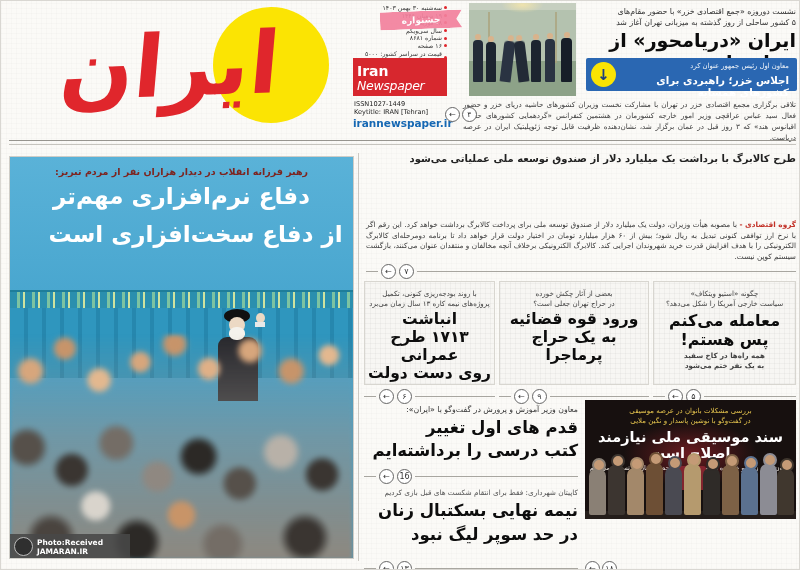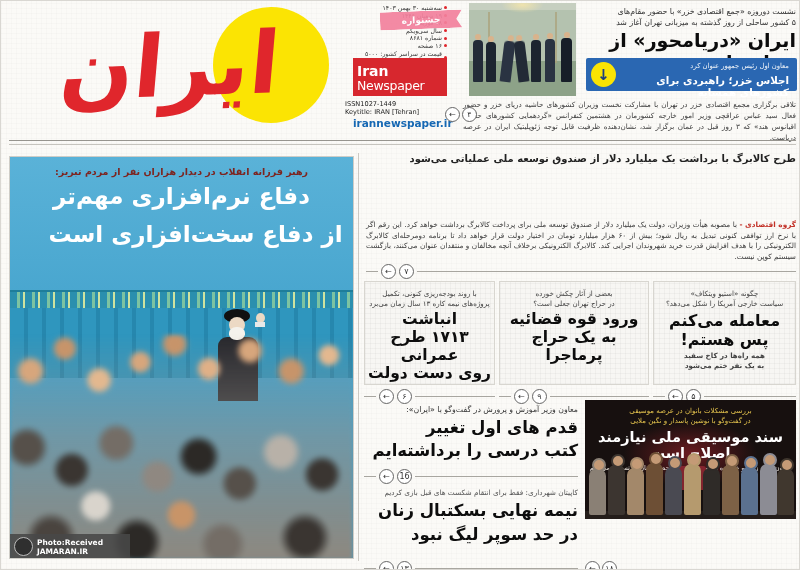--- a/index.html
+++ b/index.html
@@ -20,22 +20,22 @@
   .dateline{left:356px;top:3px;width:90px;font-size:6.2px;color:#333;line-height:7.6px;}
   .dateline .row{display:flex;align-items:center;justify-content:flex-start;gap:2px;}
   .dateline .b{width:3px;height:3px;background:#e0262c;border-radius:50%;flex:0 0 auto;}
   .ribbon{left:379px;top:10px;width:82px;height:18px;background:#f2809d;
           clip-path:polygon(0 0,100% 0,93% 50%,100% 100%,0 100%);
           display:flex;align-items:center;justify-content:center;color:#fff;font-size:9px;font-weight:bold;
           transform:rotate(-2deg);z-index:1;opacity:.92;}
   .brandbox{left:352px;top:57px;width:94px;height:38px;background:#d7272e;color:#fff;box-sizing:border-box;
             padding:5px 8px 0 4px;line-height:1.15;}
   .brandbox .l1{font-size:14px;font-weight:bold;}
-  .brandbox .l2{font-size:12.5px;font-weight:normal;letter-spacing:-.3px;}
-  .issn{left:344px;top:99px;width:100px;font-size:6.6px;color:#222;line-height:8px;}
+  .brandbox .l2{font-size:12.5px;font-weight:normal;letter-spacing:-.3px;font-style:italic;}
+  .issn{left:353px;top:99px;width:100px;font-size:6.6px;color:#222;line-height:8px;}
   .site{left:352px;top:116px;width:110px;font-size:10.5px;font-weight:bold;color:#1668b3;}
 
   
   .dphoto{left:468px;top:2px;width:107px;height:93px;overflow:hidden;
           background:linear-gradient(180deg,#c6cfc0 0 8%,#b4c2af 8% 62%,#8da288 62% 100%);}
   .dphoto .glow{position:absolute;left:30%;top:-6px;width:40%;height:16px;border-radius:50%;
                 background:radial-gradient(ellipse at center,#efe3ae 0,rgba(239,227,174,0) 70%);}
   .trim{position:absolute;top:10%;width:2px;height:55%;background:#a9a078;opacity:.7;}
   .df{position:absolute;bottom:14px;border-radius:4px 4px 1px 1px;background:currentColor;filter:blur(.4px);}
   .df::before{content:'';position:absolute;top:-6px;left:50%;margin-left:-3px;width:6px;height:6px;border-radius:50%;

